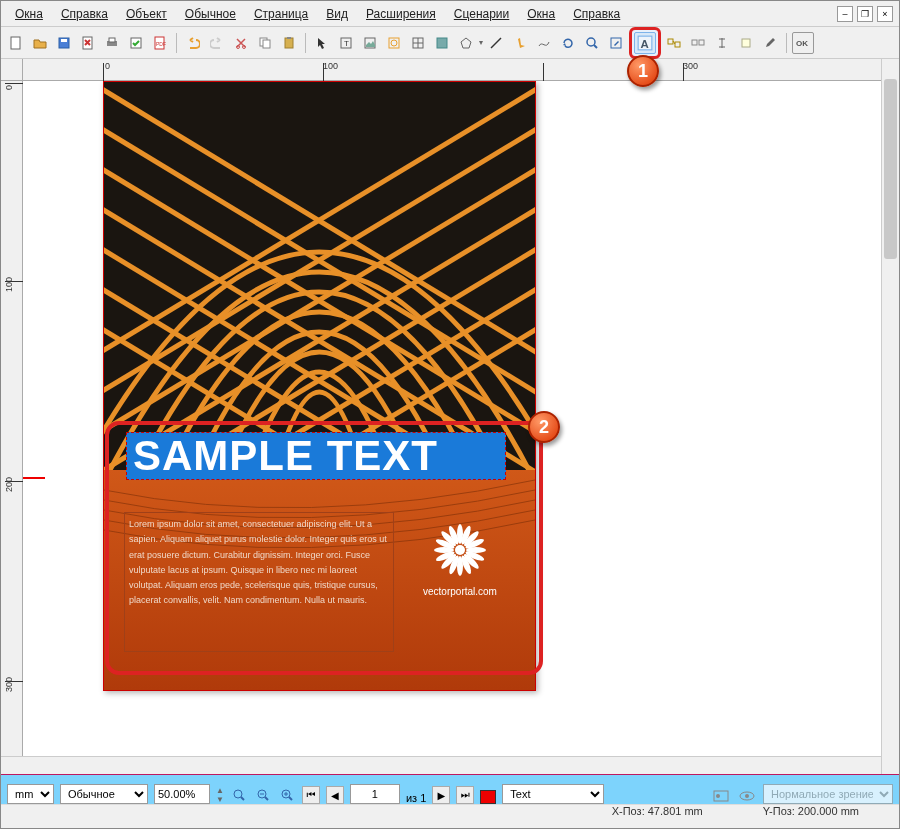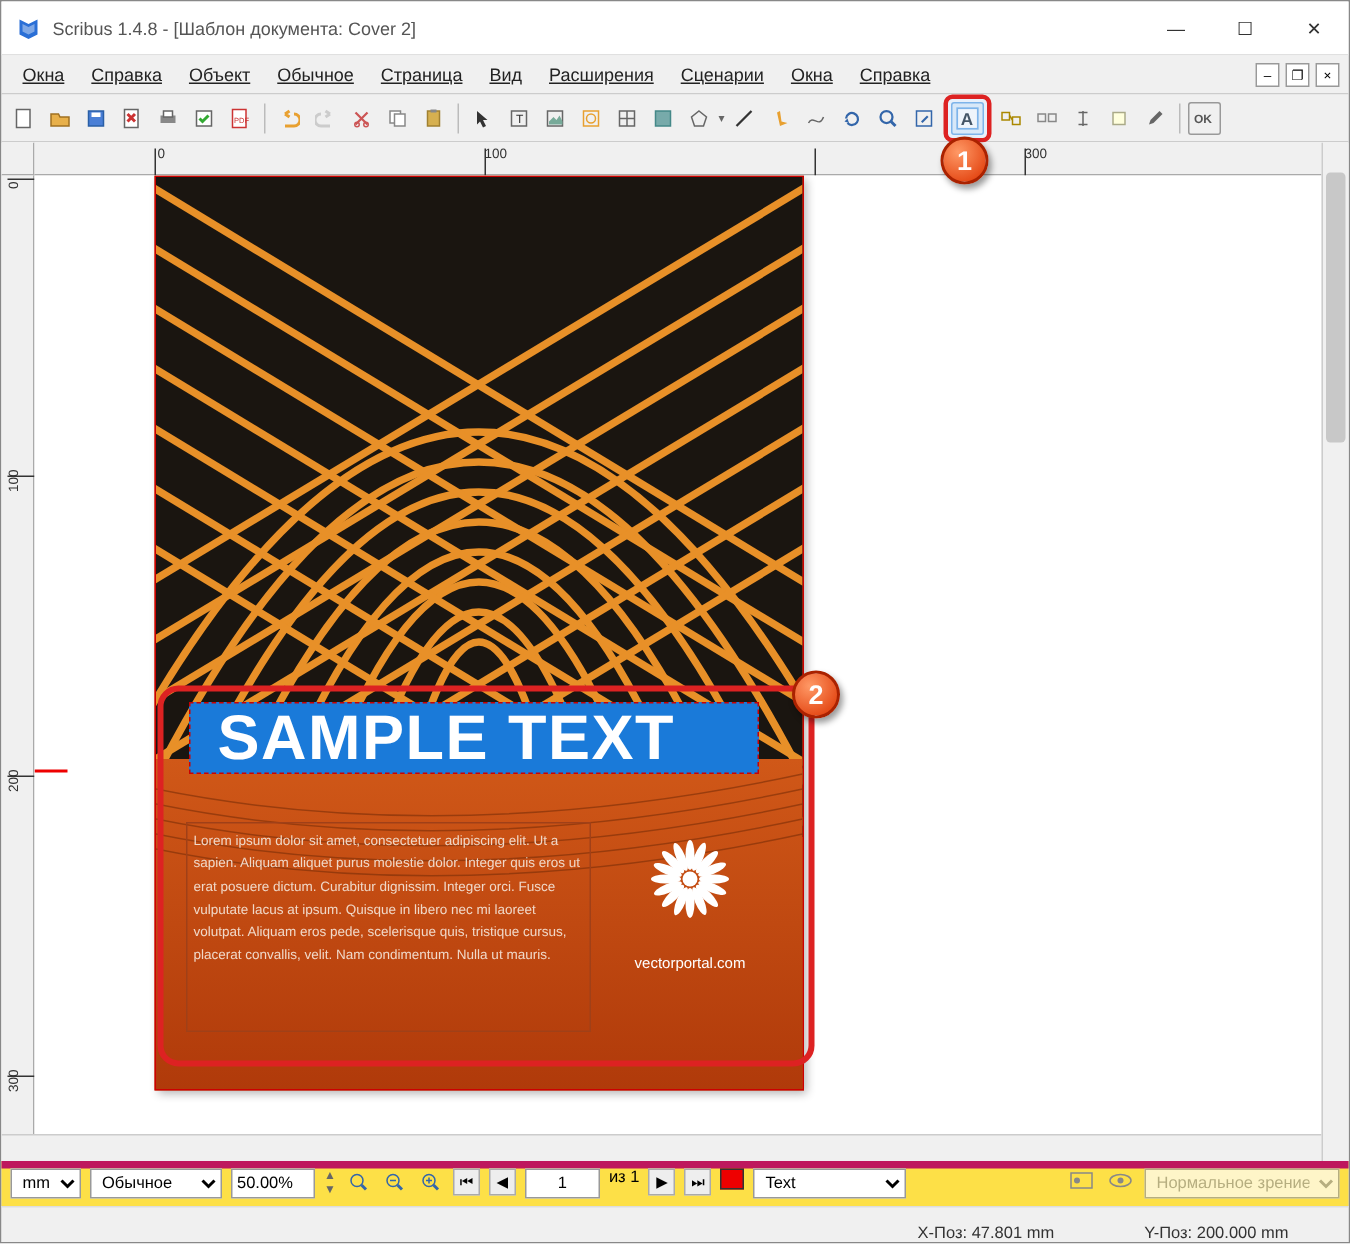--- a/index.html
+++ b/index.html
@@ -26,55 +26,43 @@
 .ruler-h .tick { position: absolute; top: 4px; height: 18px; border-left: 1px solid #333; }
 .ruler-h .tnum { position: absolute; top: 2px; }
 .ruler-v { width: 22px; background: #f0f0f0; border-right: 1px solid #aaa; position: relative; font-size: 9px; color: #333; }
 .ruler-v .tick { position: absolute; left: 4px; width: 18px; border-top: 1px solid #333; }
 .ruler-v .tnum { position: absolute; left: 3px; writing-mode: vertical-rl; transform: rotate(180deg); }
 .canvas { flex: 1; background: #fff; position: relative; overflow: auto; }
 .page { position: absolute; left: 80px; top: 0px; width: 433px; height: 610px; background: #c0521a; border: 1px solid #c00; box-shadow: 2px 2px 6px rgba(0,0,0,0.3); overflow: hidden; }
 .grid-bg { position: absolute; top: 0; left: 0; right: 0; height: 440px; background: #1a1510; }
 .grid-bg svg { width: 100%; height: 100%; }
 .bottom-sec { position: absolute; bottom: 0; left: 0; right: 0; height: 220px; background: linear-gradient(to bottom, #d05818, #b03a0a); }
-.sample-title { position: absolute; left: 22px; top: 350px; width: 380px; height: 48px; background: #1a7ad9; color: #fff; font-size: 42px; font-weight: bold; font-family: Arial, sans-serif; letter-spacing: 1px; display: flex; align-items: center; padding: 0 18px; border: 1px dashed #c00; }
+.sample-title { position: absolute; left: 22px; top: 350px; width: 380px; height: 48px; background: #1a7ad9; color: #fff; font-size: 42px; font-weight: bold; font-family: Arial, sans-serif; letter-spacing: 1px; display: flex; align-items: center; padding: 0 6px; border: 1px dashed #c00; }
 .lorem { position: absolute; left: 20px; top: 430px; width: 270px; height: 140px; font-size: 9px; line-height: 1.7; color: #f0d8c8; border: 1px solid #a04018; padding: 4px; }
 .logo { position: absolute; right: 30px; top: 440px; width: 90px; text-align: center; color: #fff; font-size: 10px; }
 .logo svg { width: 56px; height: 56px; }
-.logo div { margin-top: 20px; }
+.logo div { margin-top: 6px; }
 .callout-red { position: absolute; border: 4px solid #d22; border-radius: 14px; pointer-events: none; z-index: 40; }
 .scrollbar-v { width: 18px; background: #f0f0f0; border-left: 1px solid #ccc; position: relative; }
 .scrollbar-v .thumb { position: absolute; left: 2px; right: 2px; top: 20px; height: 180px; background: #c8c8c8; border-radius: 3px; }
 .scrollbar-h { height: 18px; background: #f0f0f0; border-top: 1px solid #ccc; }
-.statusbar { height: 30px; background: #fde047; border-top: 5px solid #be185d; display: flex; align-items: flex-start; padding: 0 6px; gap: 6px; font-size: 11px; }
+.statusbar { height: 30px; background: #7dd3fc; border-top: 1px solid #be185d; display: flex; align-items: flex-end; padding: 0 6px; gap: 6px; font-size: 11px; }
 .statusbar select, .statusbar input { font-size: 11px; height: 20px; border: 1px solid #999; background: #fff; padding: 0 3px; }
-.status-coord { height: 24px; background: #f0f0f0; border-top: 1px solid #ddd; display: flex; align-items: flex-end; justify-content: flex-end; gap: 60px; padding: 0 40px; font-size: 11px; color: #333; }
+.status-coord { height: 24px; background: #f0f0f0; border-top: 1px solid #ddd; display: flex; align-items: flex-start; justify-content: flex-end; gap: 60px; padding: 0 40px; font-size: 11px; color: #333; }
 .zoom-btn { width: 18px; height: 18px; display: flex; align-items: center; justify-content: center; cursor: pointer; }
 .layer-sw { width: 16px; height: 14px; background: #e00; border: 1px solid #333; }
 .nav-btn { width: 18px; height: 18px; border: 1px solid #aaa; background: #eee; display: flex; align-items: center; justify-content: center; cursor: pointer; font-size: 10px; }
 .vis-icon { width: 20px; height: 16px; display: flex; align-items: center; justify-content: center; }
 .guide-red { position: absolute; background: #e00; z-index: 30; }
 </style>
 </head>
 <body>
 
 <div class="window">
 
-  <div class="titlebar">
-    <svg class="app-icon" viewBox="0 0 16 16">
-        <path fill="#2a6fd6" d="M2 2l6 3 6-3v10l-6 3-6-3z"></path>
-        <path fill="#fff" d="M4 5l4 2 4-2v5l-4 2-4-2z" opacity="0.4"></path>
-      </svg>
-    <span class="title">Scribus 1.4.8 - [Шаблон документа: Cover 2]</span>
-    <div class="winbtns">
-      <div class="winbtn">—</div>
-      <div class="winbtn">☐</div>
-      <div class="winbtn">✕</div>
-    </div>
-  </div>
 
   <div class="menubar">
     <div class="mitem"><u>Окна</u></div>
     <div class="mitem"><u>Справка</u></div>
     <div class="mitem"><u>Объект</u></div>
     <div class="mitem"><u>Обычное</u></div>
     <div class="mitem"><u>Страница</u></div>
     <div class="mitem"><u>Вид</u></div>
     <div class="mitem"><u>Расширения</u></div>
     <div class="mitem"><u>Сценарии</u></div>

